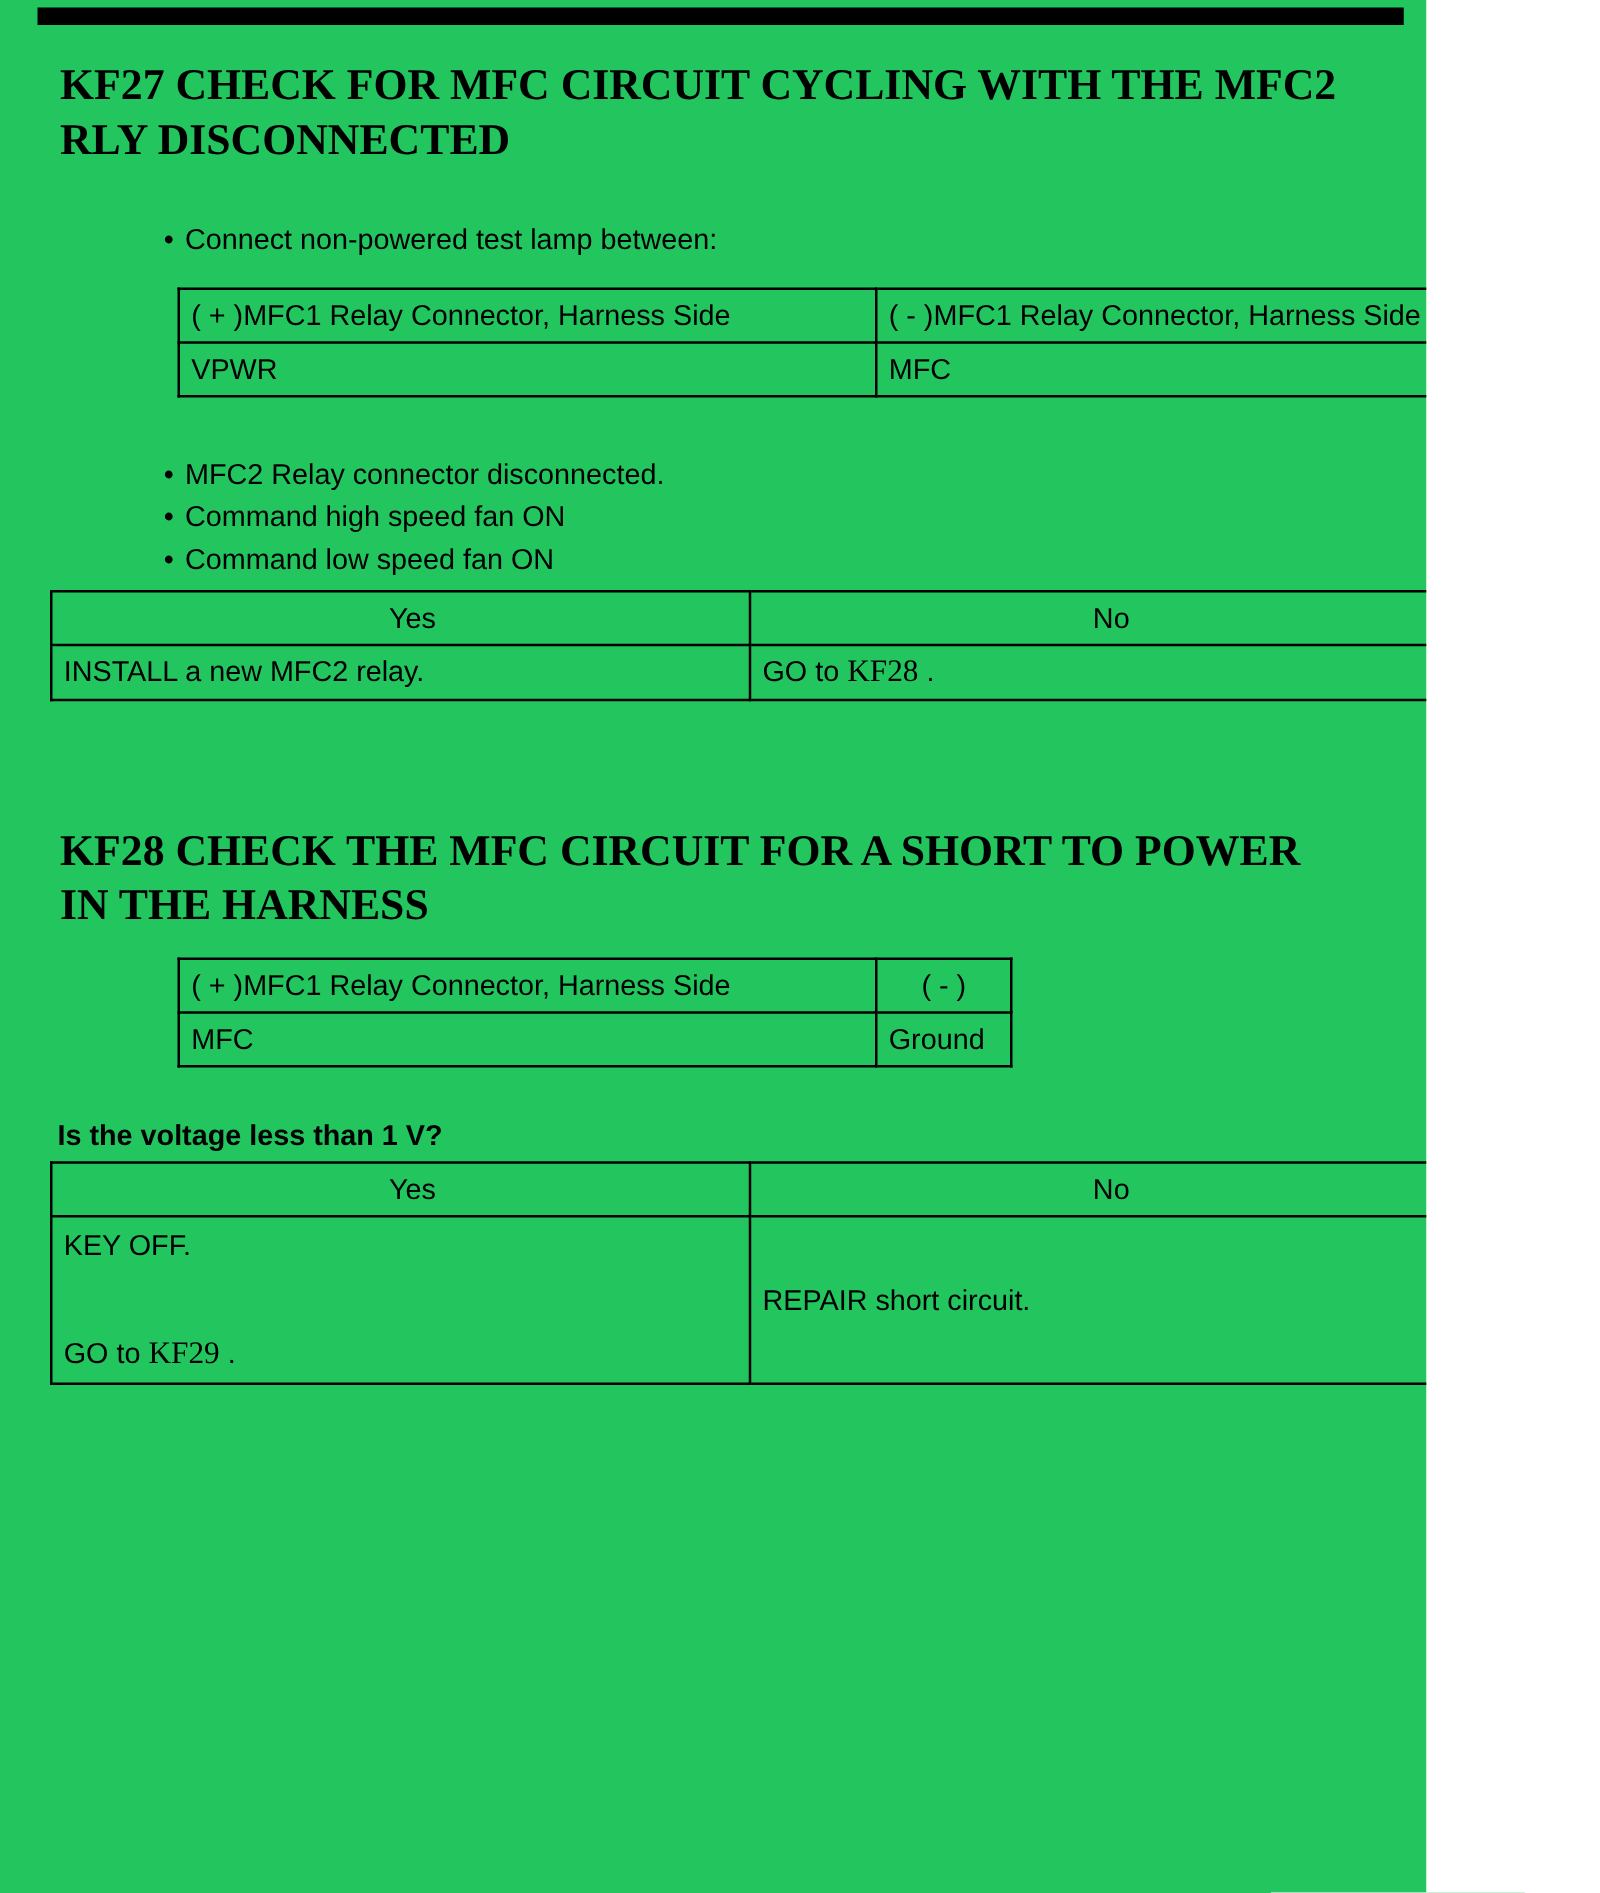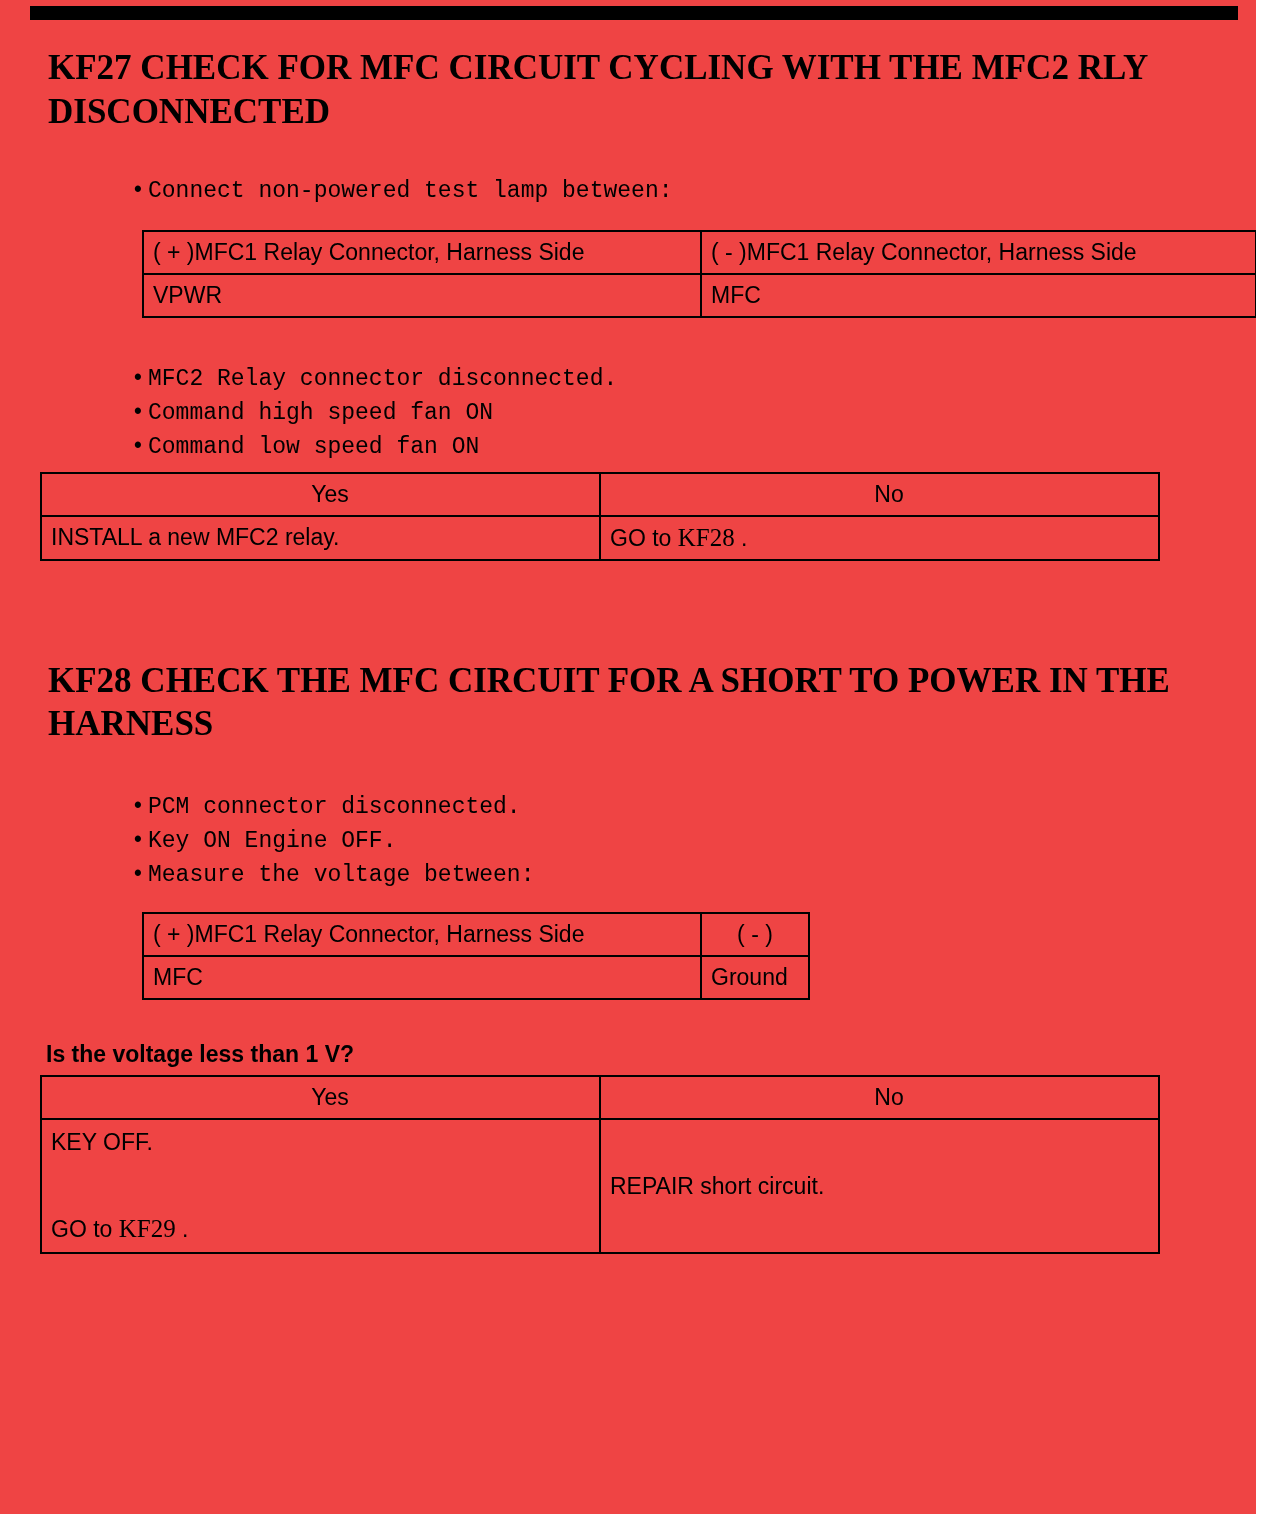--- a/index.html
+++ b/index.html
@@ -4,24 +4,24 @@
 <style>
   * { box-sizing: border-box; }
   html, body {
     margin: 0;
     padding: 0;
     background: #ffffff;
     color: #000000;
     font-family: "Liberation Sans", sans-serif;
   }
   .page {
-    width: 1256px;
+    width: 1141px;
     height: 1514px;
     position: relative;
-    background: #ef4444;
+    background: #22c55e;
     overflow: hidden;
   }
   .top-bar {
     margin: 6px 18px 0 30px;
     height: 14px;
     background: #000000;
   }
   h1 {
     font-family: "Liberation Serif", serif;
     font-weight: bold;
@@ -35,21 +35,20 @@
   ul.bullets {
     list-style: none;
     margin: 0;
     padding: 0 0 0 131px;
     font-size: 23px;
   }
   ul.bullets li {
     position: relative;
     padding-left: 17px;
     line-height: 34px;
-    font-family: Liberation Mono, monospace;
   }
   ul.bullets li::before {
     content: "\2022";
     position: absolute;
     left: 0;
     top: 0;
     font-size: 23px;
   }
   ul.first-bullets { margin-top: 40px; }
   ul.mid-bullets { margin-top: 44px; }
@@ -152,25 +151,20 @@
     </tr>
     <tr>
       <td>INSTALL a new MFC2 relay.</td>
       <td><span>GO to </span><span class="xref">KF28</span><span> .</span></td>
     </tr>
   </tbody>
     </table>
 
   <h1 class="second">KF28 CHECK THE MFC CIRCUIT FOR A SHORT TO POWER IN THE HARNESS</h1>
 
-  <ul class="bullets kf28-bullets">
-    <li>PCM connector disconnected.</li>
-    <li>Key ON Engine OFF.</li>
-    <li>Measure the voltage between:</li>
-  </ul>
 
   <table class="conn-table-2">
     <colgroup>
         <col class="c1">
         <col class="c2">
       </colgroup>
     <tbody>
         <tr>
       <th>( + )MFC1 Relay Connector, Harness Side</th>
       <th class="center">( - )</th>

